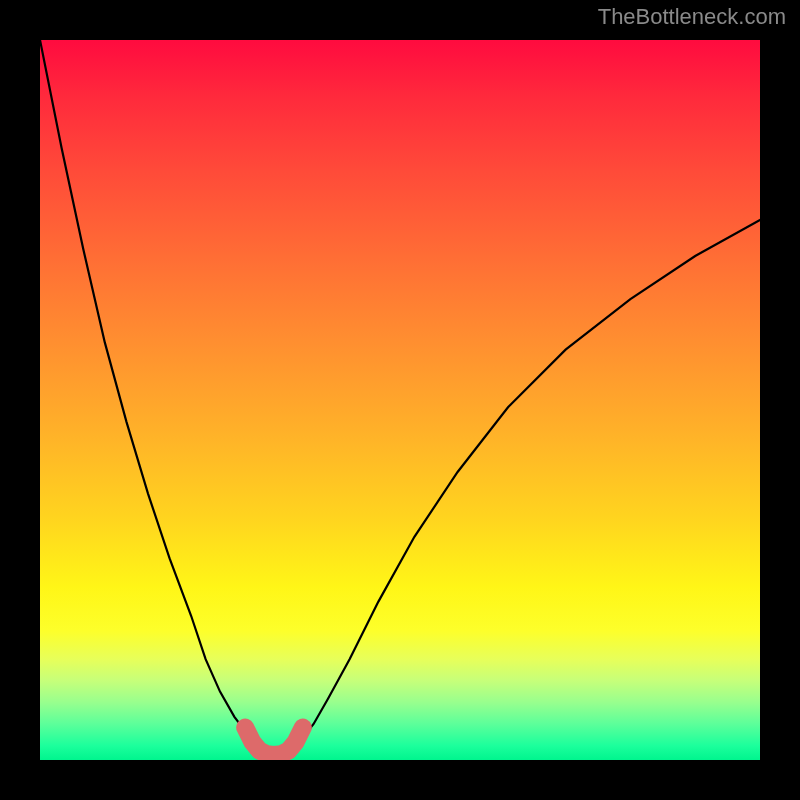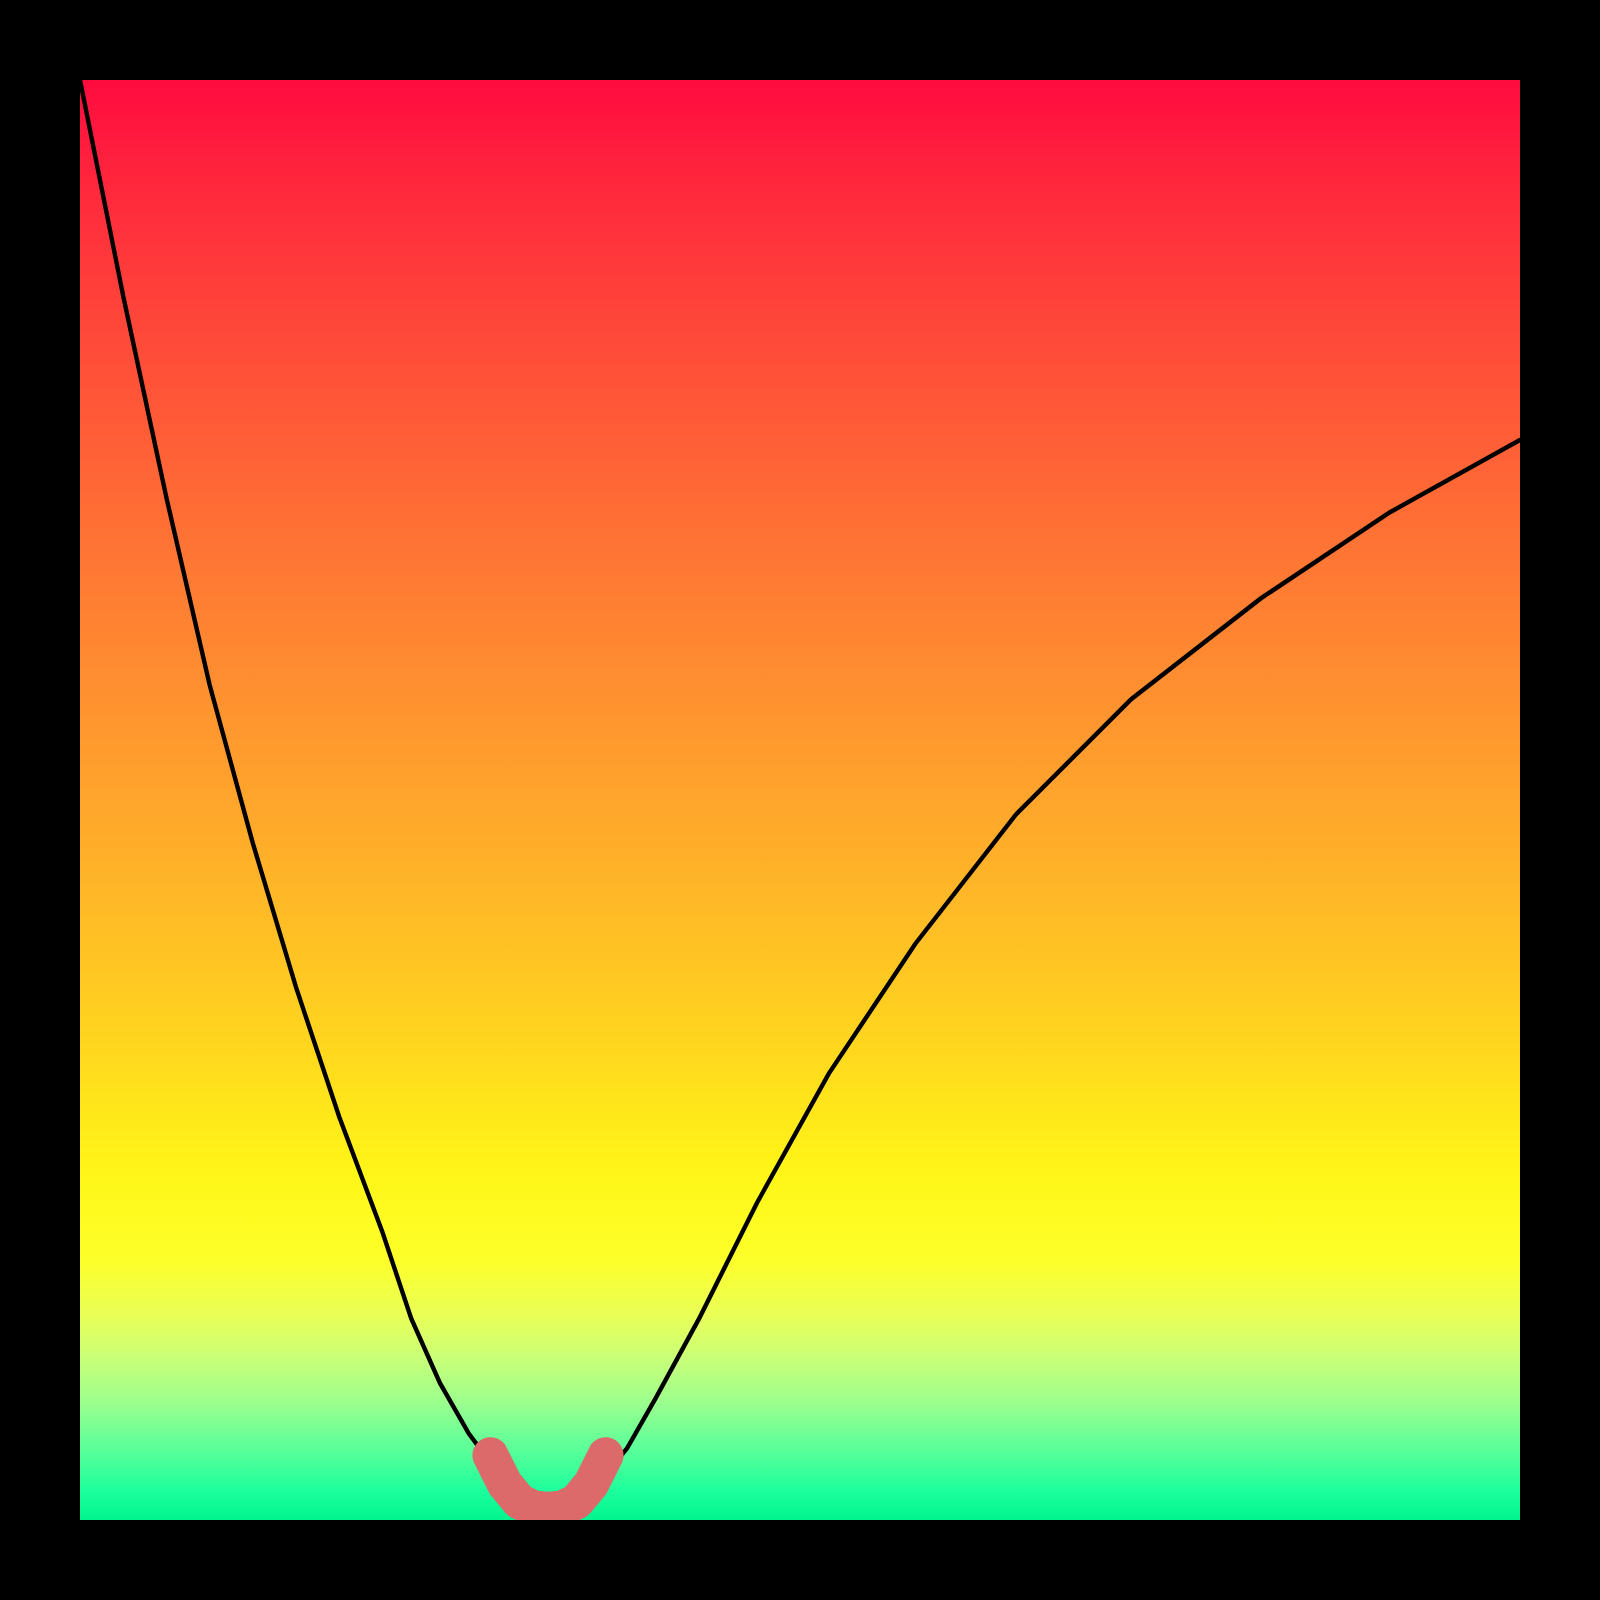--- a/index.html
+++ b/index.html
@@ -62,20 +62,21 @@
     letter-spacing: 0px;
     font-weight: 500;
     user-select: none;
   }
 </style>
 </head>
 <body>
 
 <div class="frame">
 
+  <div class="watermark">TheBottleneck.com</div>
 
   <div class="plot">
     <div class="gradient"></div>
     <svg class="svg-layer" viewBox="0 0 720 720" preserveAspectRatio="none">
       <path d="M0.00 0.00 L21.60 108.00 L43.20 208.80 L64.80 302.40 L86.40 381.60 L108.00 453.60 L129.60 518.40 L151.20 576.00 L165.60 619.20 L180.00 651.60 L194.40 676.80 L205.20 691.20 L212.40 702.00 L219.60 709.20 L226.80 712.80" fill="none" stroke="#000000" stroke-width="2.2" stroke-linecap="round"></path>
       <path d="M248.40 712.80 L259.20 702.00 L273.60 684.00 L288.00 658.80 L309.60 619.20 L338.40 561.60 L374.40 496.80 L417.60 432.00 L468.00 367.20 L525.60 309.60 L590.40 259.20 L655.20 216.00 L720.00 180.00" fill="none" stroke="#000000" stroke-width="2.2" stroke-linecap="round"></path>
       <path d="M205.20 687.60 L212.40 702.00 L219.60 710.64 L226.80 714.24 L234.00 714.96 L241.20 714.24 L248.40 710.64 L255.60 702.00 L262.80 687.60" fill="none" stroke="#dd6a6a" stroke-width="18" stroke-linecap="round" stroke-linejoin="round"></path>
     </svg>
   </div>
 </div>

